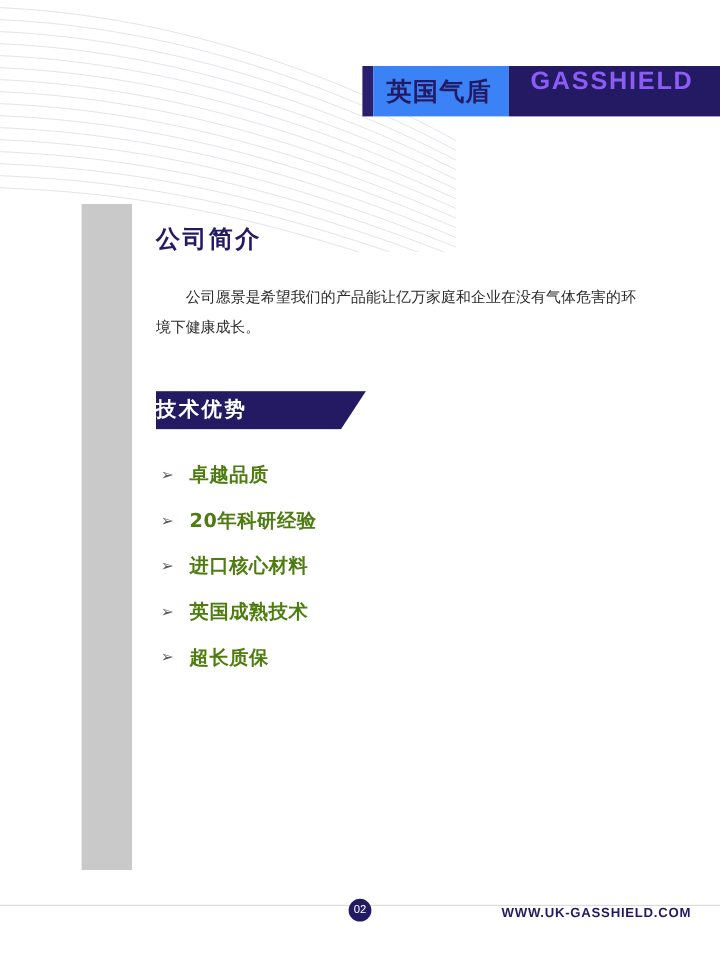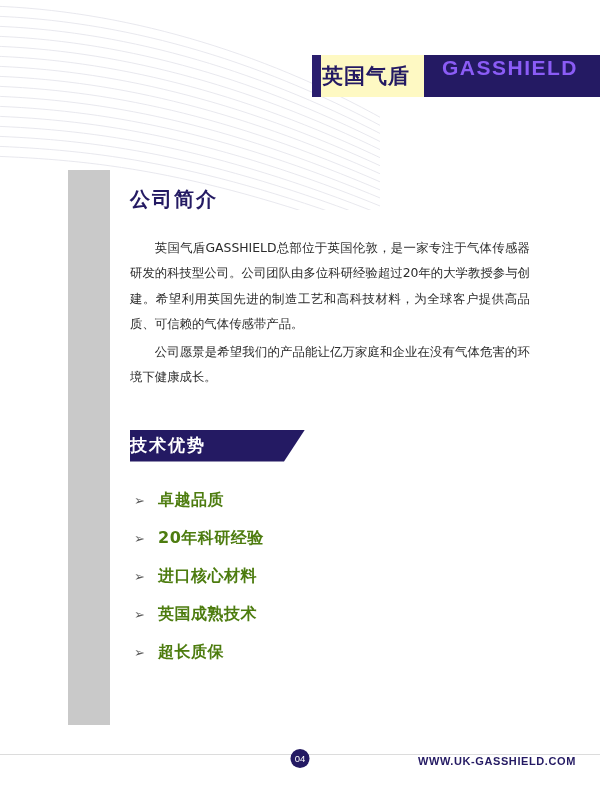--- a/index.html
+++ b/index.html
@@ -38,28 +38,28 @@
     top: 55px;
     height: 42px;
     display: flex;
     align-items: stretch;
   }
   .header-accent {
     width: 9px;
     background: #2a1e6e;
   }
   .header-cn {
-    background: #fef9c3;
+    background: #3b82f6;
     color: #241a63;
     font-size: 21px;
     font-weight: bold;
     letter-spacing: 1px;
     display: flex;
     align-items: center;
-    padding: 0 14px 0 1px;
+    padding: 0 14px 0 11px;
     font-family: "DejaVu Sans", "Liberation Sans", sans-serif;
   }
   .header-en {
     background: #241a63;
     color: #8b5cf6;
     font-size: 21px;
     font-weight: bold;
     letter-spacing: 1.5px;
     display: flex;
     align-items: center;
@@ -224,21 +224,20 @@
     <div class="header-accent"></div>
     <div class="header-cn">英国气盾</div>
     <div class="header-en">GASSHIELD</div>
   </div>
 
   <div class="left-bar"></div>
 
   <div class="content">
     <h1 class="title">公司简介</h1>
 
-    <p class="para">英国气盾GASSHIELD总部位于英国伦敦，是一家专注于气体传感器研发的科技型公司。公司团队由多位科研经验超过20年的大学教授参与创建。希望利用英国先进的制造工艺和高科技材料，为全球客户提供高品质、可信赖的气体传感带产品。</p>
     <p class="para">公司愿景是希望我们的产品能让亿万家庭和企业在没有气体危害的环境下健康成长。</p>
 
     <div class="banner-wrap">
       <div class="banner">
         <span class="banner-text">技术优势</span>
       </div>
     </div>
 
     <ul class="bullets">
       <li class="bullet">
@@ -258,16 +257,16 @@
         <span class="bullet-label">英国成熟技术</span>
       </li>
       <li class="bullet">
         <span class="bullet-icon">➢</span>
         <span class="bullet-label">超长质保</span>
       </li>
     </ul>
   </div>
 
   <div class="footer-line"></div>
-  <div class="page-num">04</div>
+  <div class="page-num">02</div>
   <div class="footer-url">WWW.UK-GASSHIELD.COM</div>
 
 </div>
 
 </body></html>

